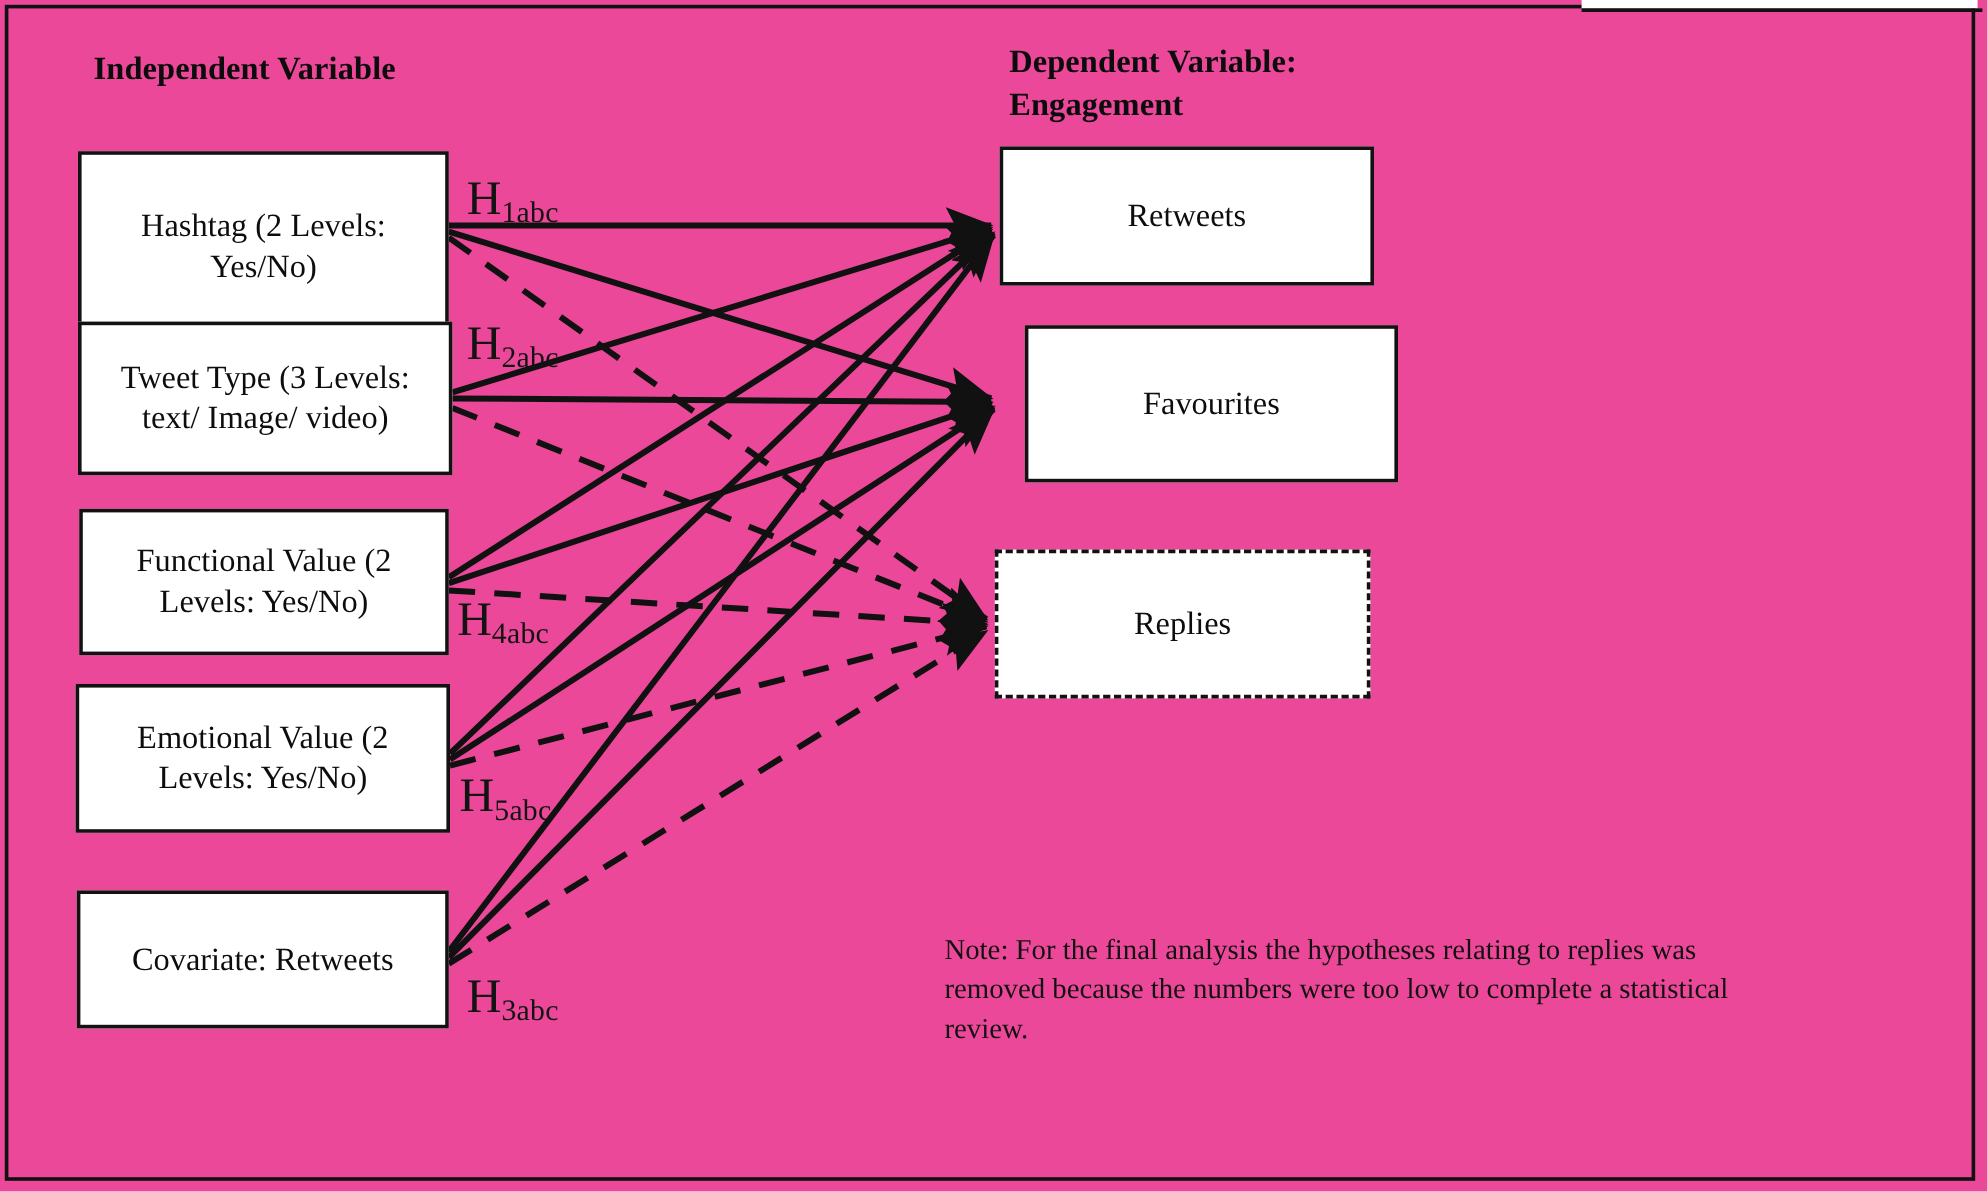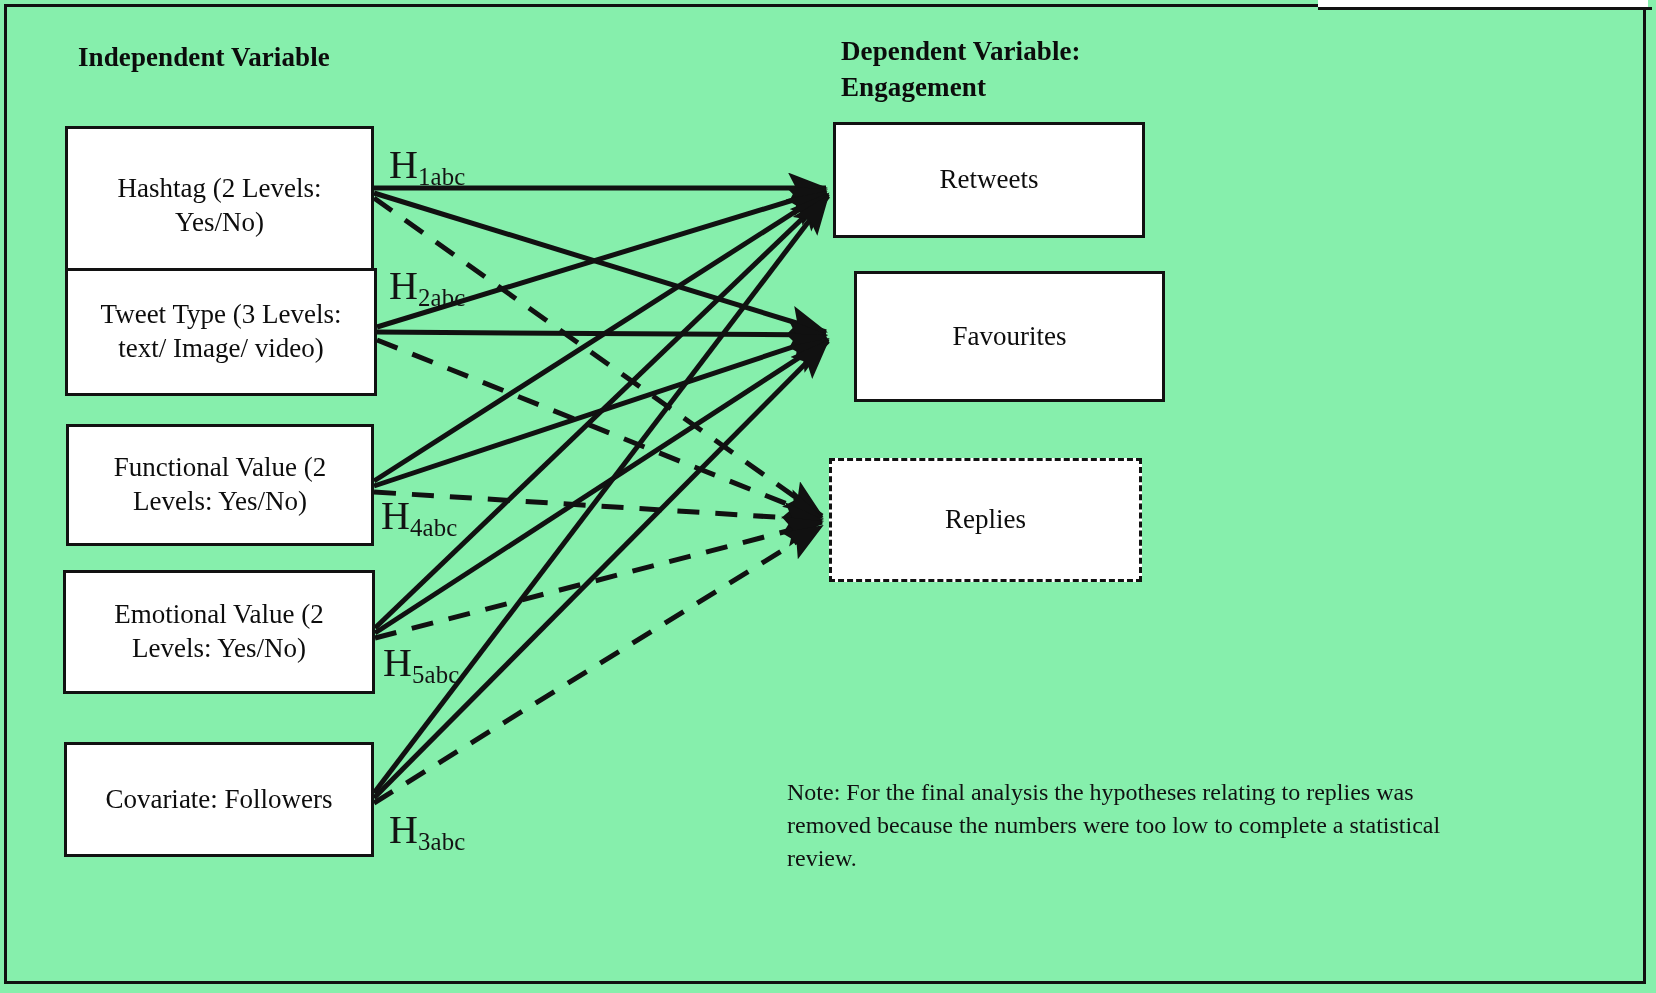--- a/index.html
+++ b/index.html
@@ -7,21 +7,21 @@
     padding: 0;
     background: #ffffff;
   }
   body {
     font-family: "Liberation Serif", "DejaVu Serif", serif;
   }
   #page {
     position: relative;
     width: 1656px;
     height: 993px;
-    background: #86efac;
+    background: #ec4899;
     overflow: hidden;
   }
   
   #frame {
     position: absolute;
     left: 4px;
     top: 4px;
     width: 1642px;
     height: 980px;
     border: 3px solid #111;
@@ -176,21 +176,21 @@
   </svg>
 
   <div class="node" id="node-hashtag">Hashtag (2 Levels: Yes/No)</div>
 
   <div class="node" id="node-tweettype">Tweet Type (3 Levels: text/ Image/ video)</div>
 
   <div class="node" id="node-functional">Functional Value (2 Levels: Yes/No)</div>
 
   <div class="node" id="node-emotional">Emotional Value (2 Levels: Yes/No)</div>
 
-  <div class="node" id="node-covariate">Covariate: Followers</div>
+  <div class="node" id="node-covariate">Covariate: Retweets</div>
 
   <div class="node" id="node-retweets">Retweets</div>
 
   <div class="node" id="node-favourites">Favourites</div>
 
   <div class="node dashed" id="node-replies">Replies</div>
 
   <div class="h-label" id="h1">
     <span>H</span><sub>1abc</sub>
   </div>

